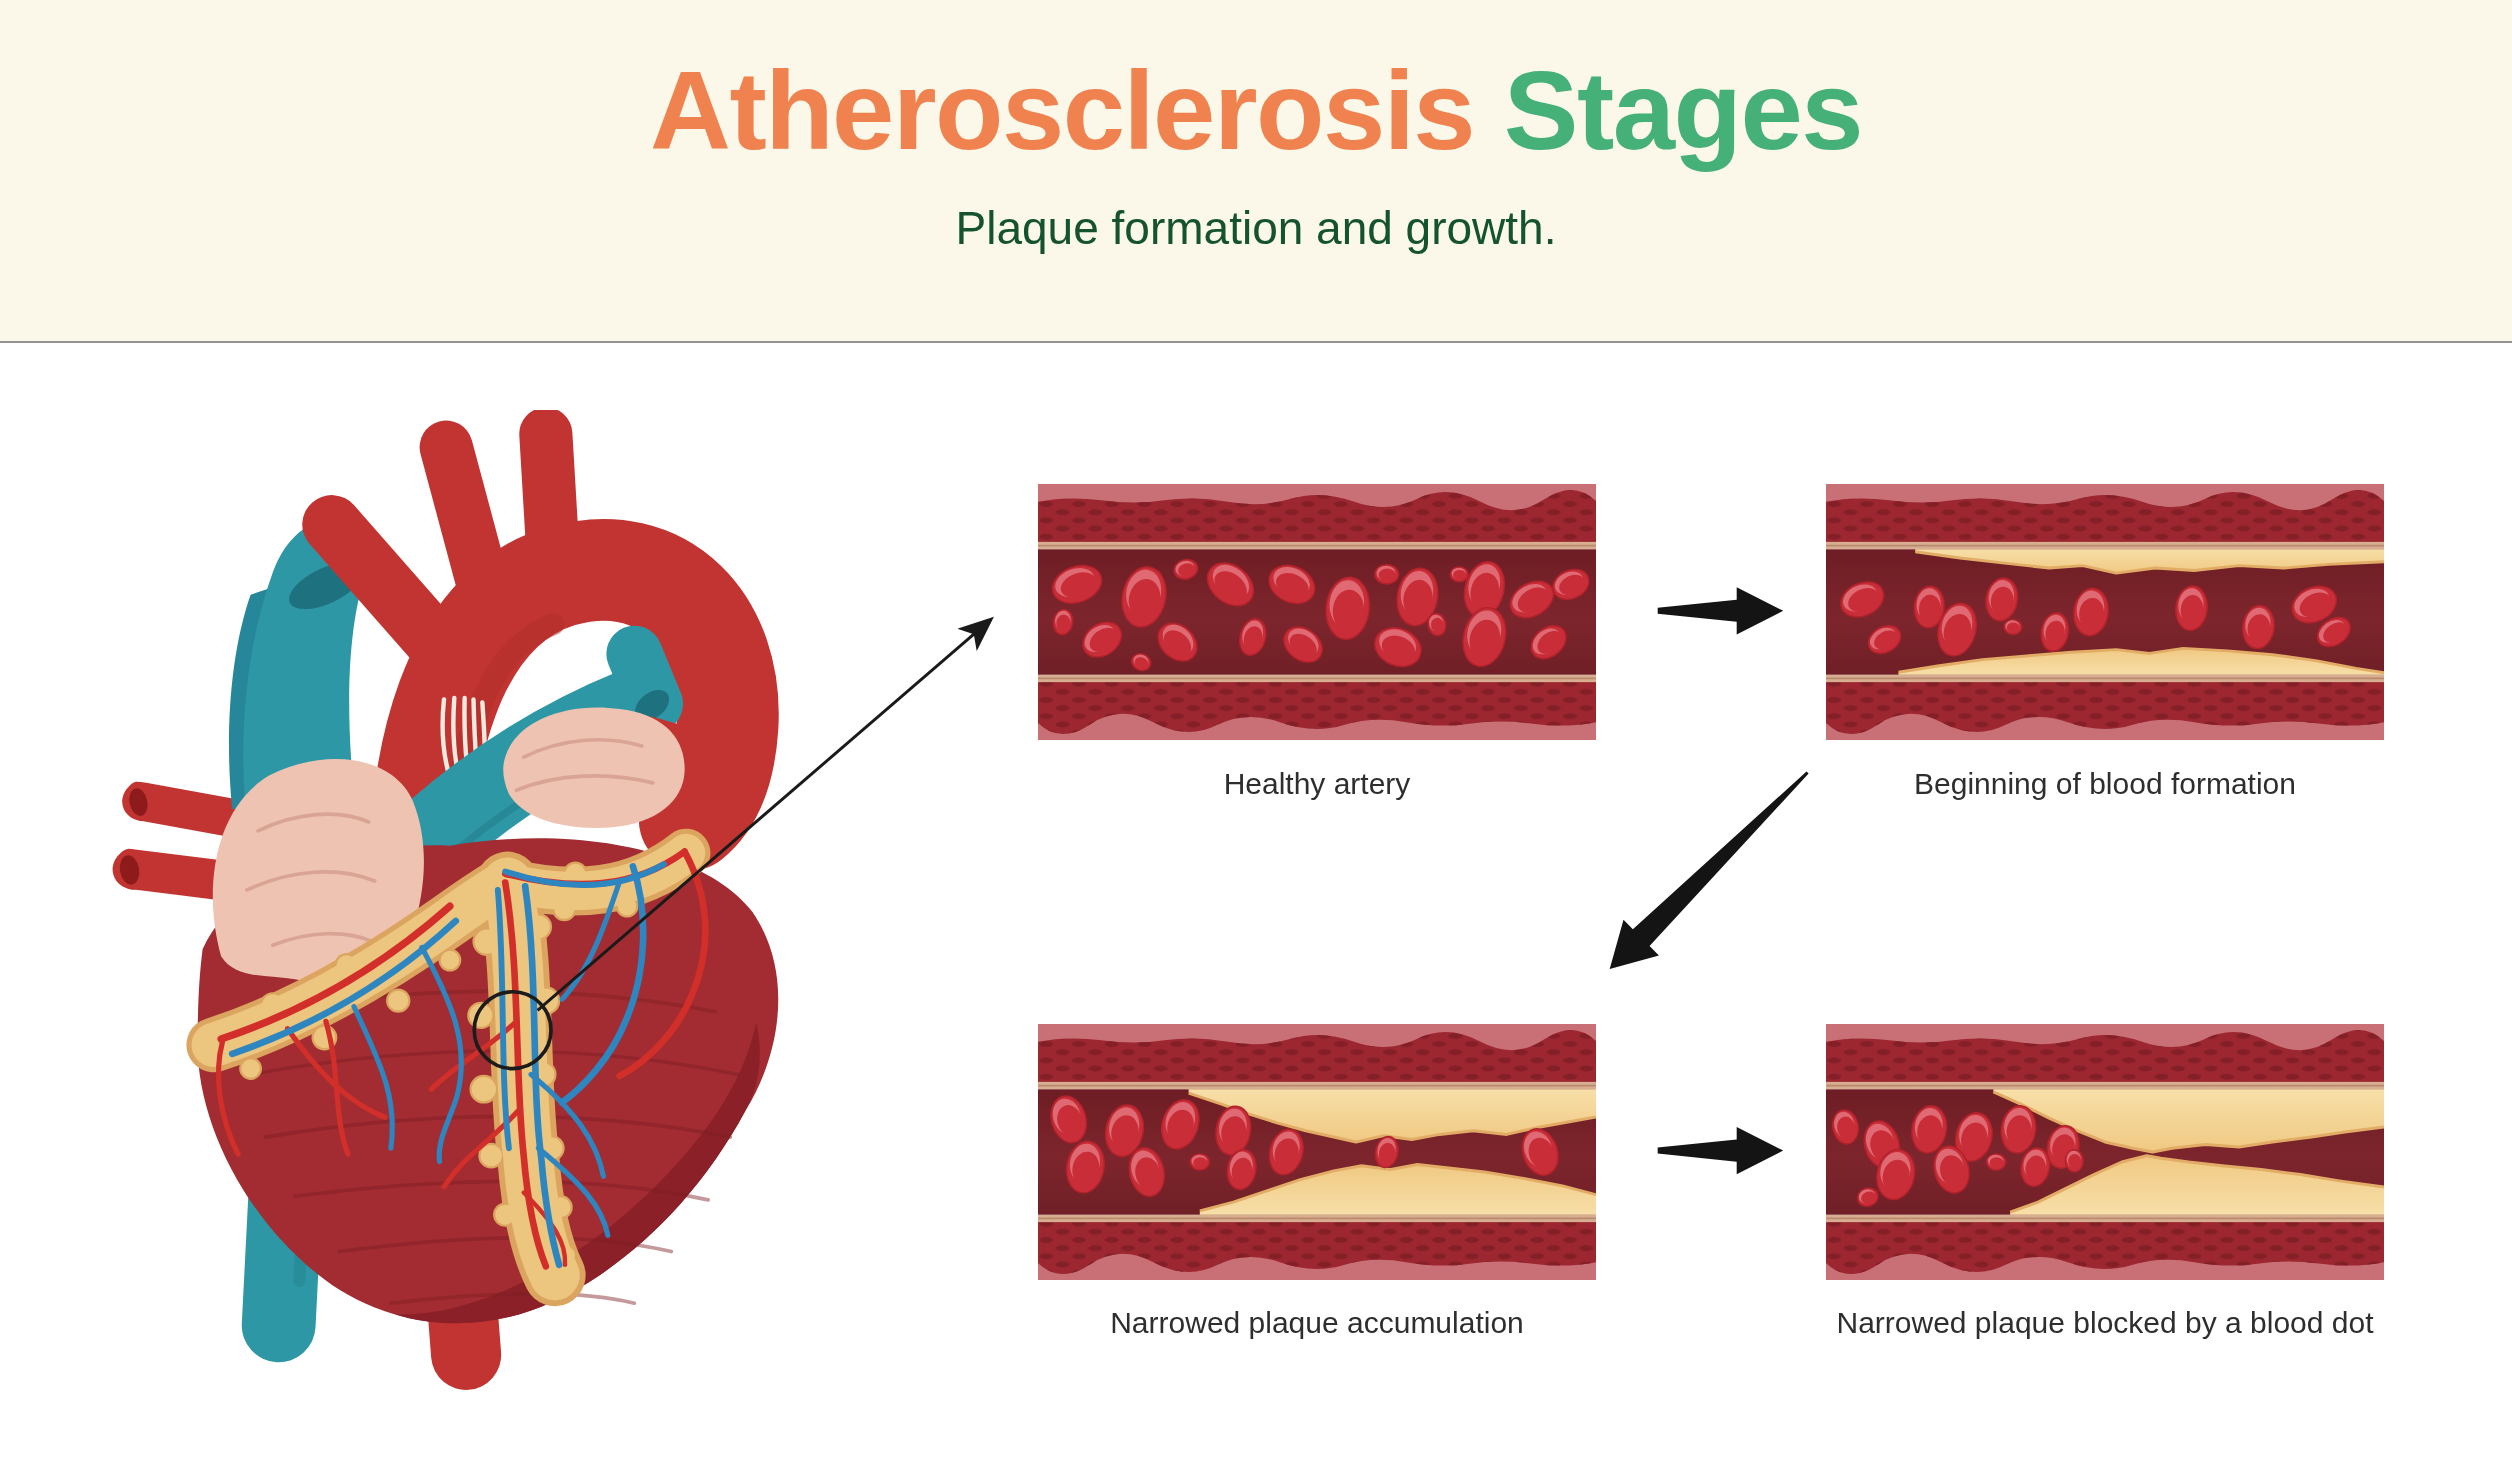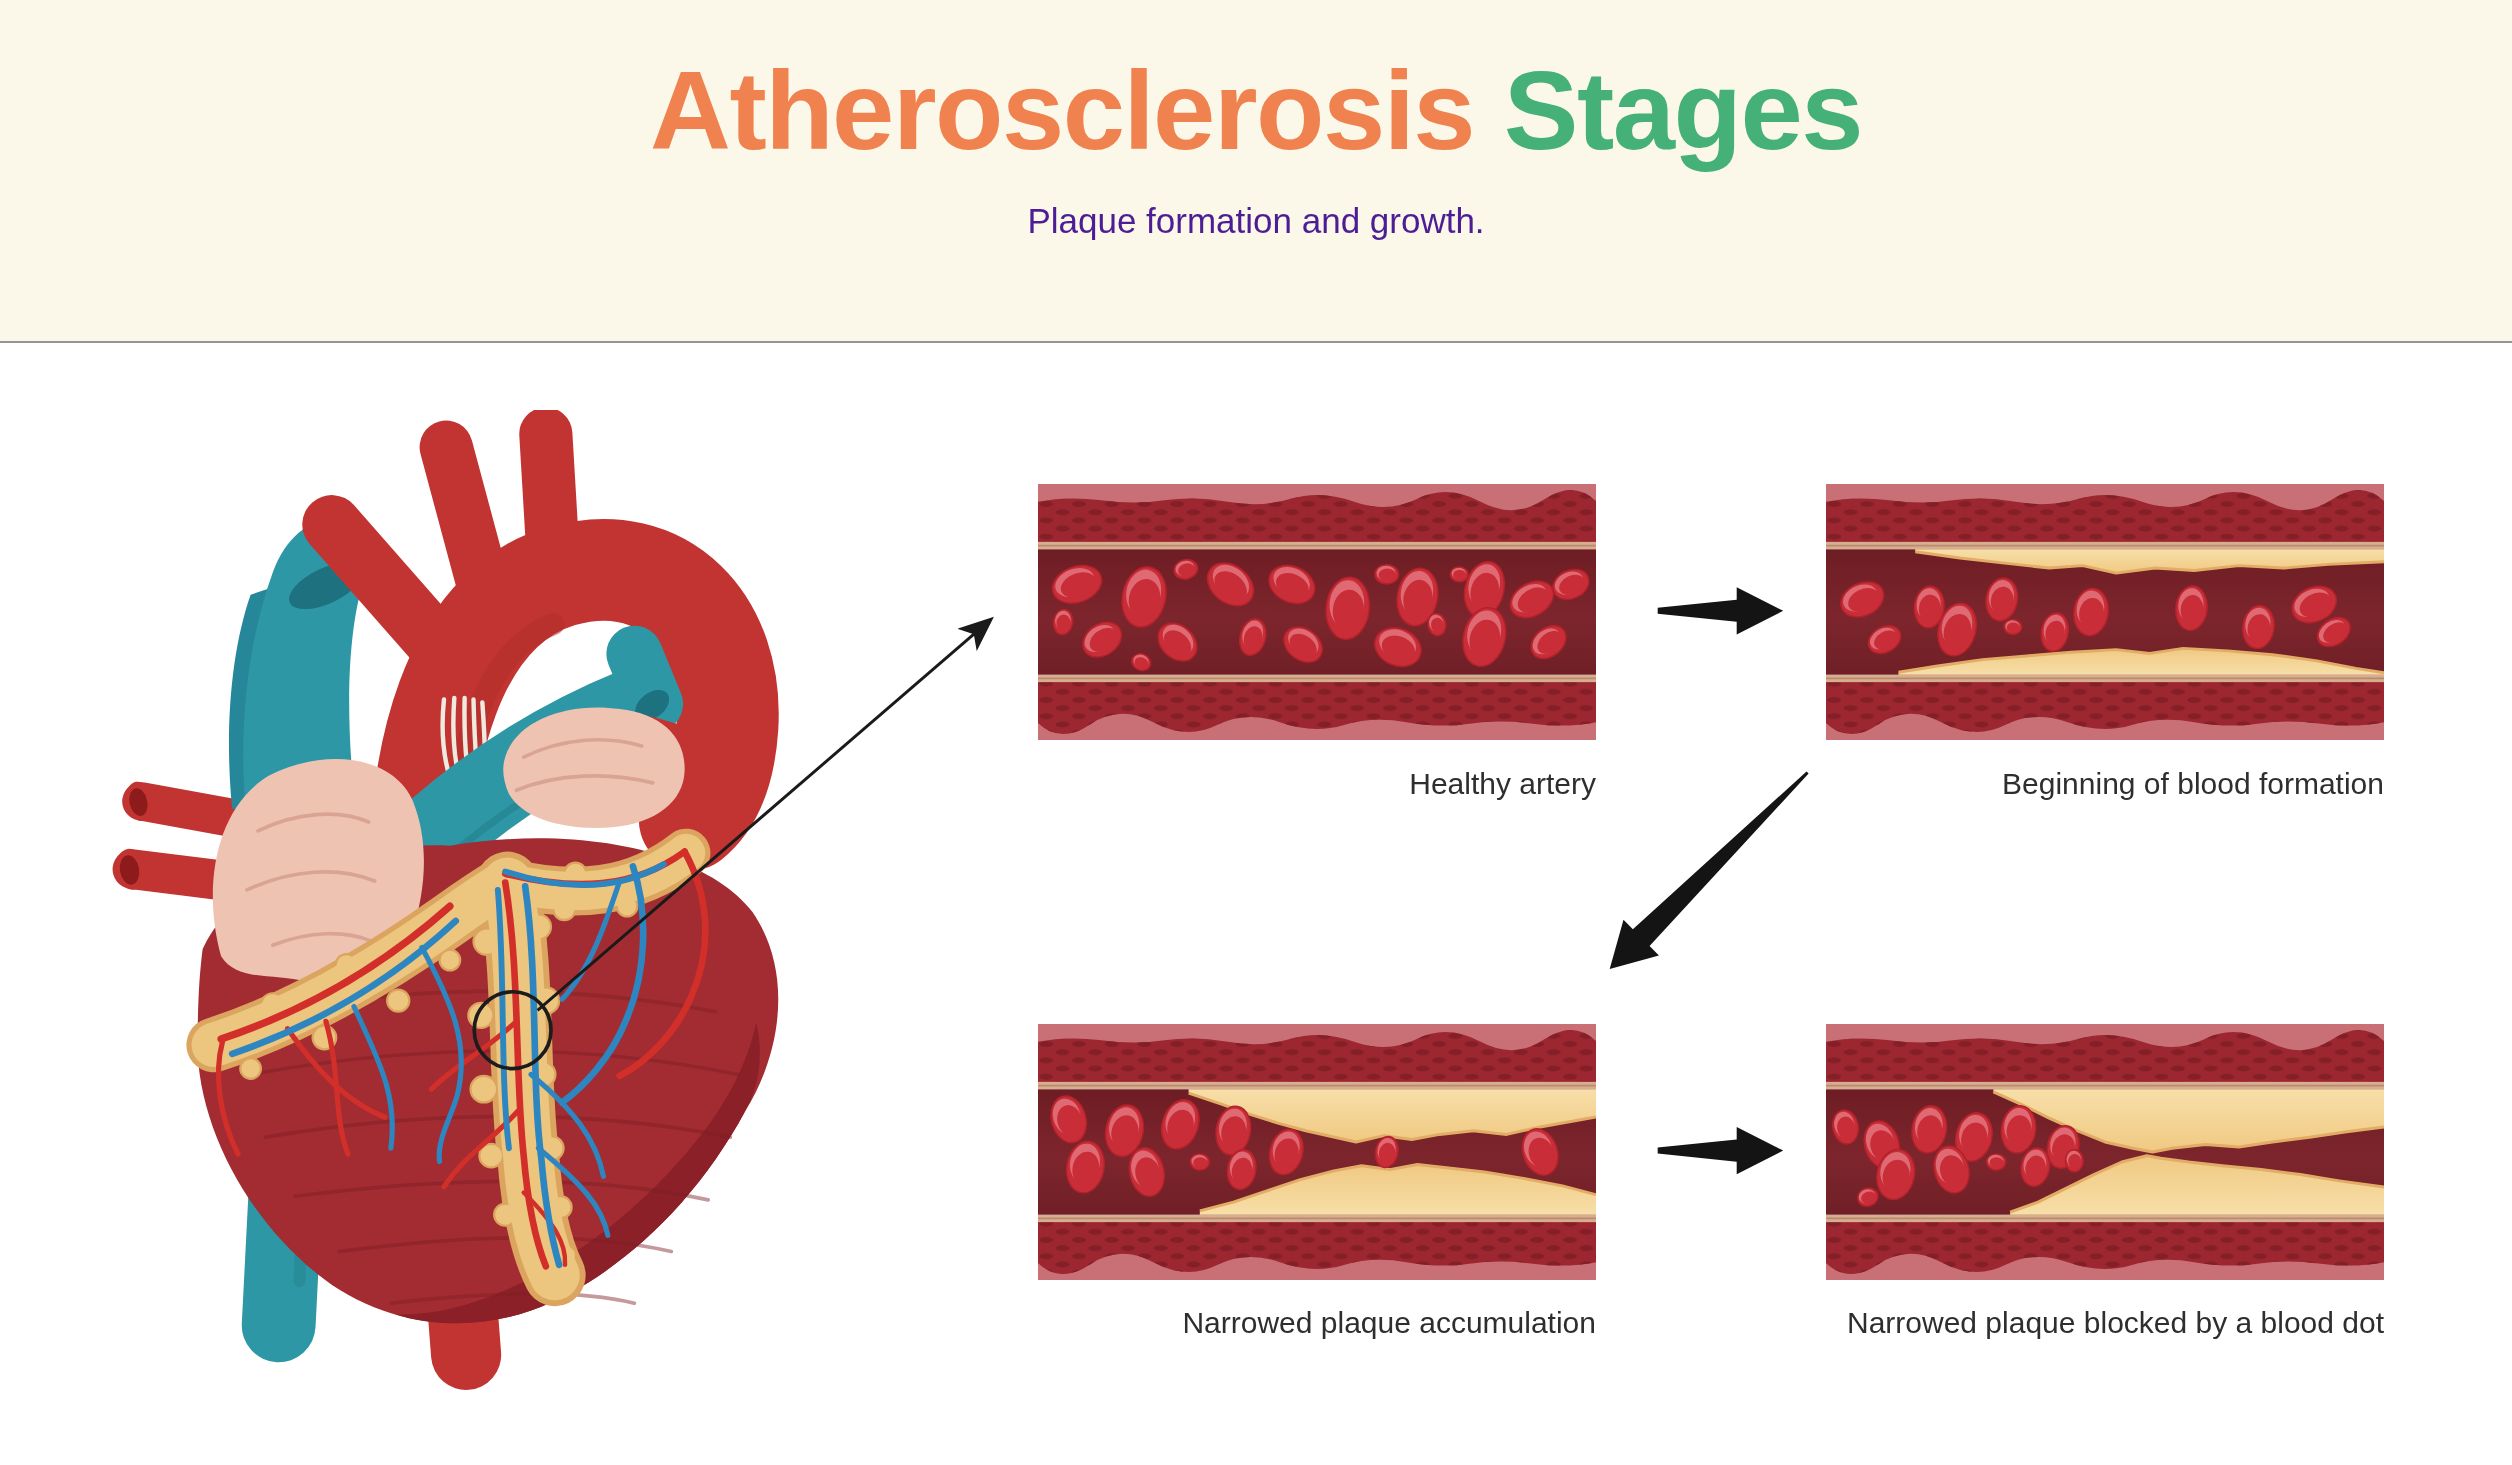--- a/index.html
+++ b/index.html
@@ -10,32 +10,32 @@
   .header{
     position:absolute;left:0;top:0;width:2512px;height:341px;
     background:#FBF8E9;border-bottom:2.2px solid #949494;text-align:center;
   }
   .title{
     position:absolute;top:55px;left:0;width:100%;
     font-size:112px;font-weight:bold;letter-spacing:-1.5px;line-height:1.0;
   }
   .subtitle{
     position:absolute;top:201px;left:0;width:100%;
-    font-size:35px;color:#4c1d95;
+    font-size:46px;color:#14532d;
   }
   .heart-figure{position:absolute;left:103px;top:410px;width:679px;height:982px;}
   .heart-figure svg{width:100%;height:100%;display:block;}
   .panel{position:absolute;width:558px;height:256px;}
   .panel svg{width:100%;height:100%;display:block;}
   .p1{left:1038px;top:484px;}
   .p2{left:1826px;top:484px;}
   .p3{left:1038px;top:1024px;}
   .p4{left:1826px;top:1024px;}
   .stage-label{
-    position:absolute;width:558px;text-align:right;
+    position:absolute;width:558px;text-align:center;
     font-size:30px;color:#2E2E2E;
   }
   .l1{left:1038px;top:767px;}
   .l2{left:1826px;top:767px;}
   .l3{left:1038px;top:1306px;}
   .l4{left:1826px;top:1306px;}
   .overlay{position:absolute;left:0;top:0;width:2512px;height:1466px;pointer-events:none;}
 </style>
 </head>
 <body>

